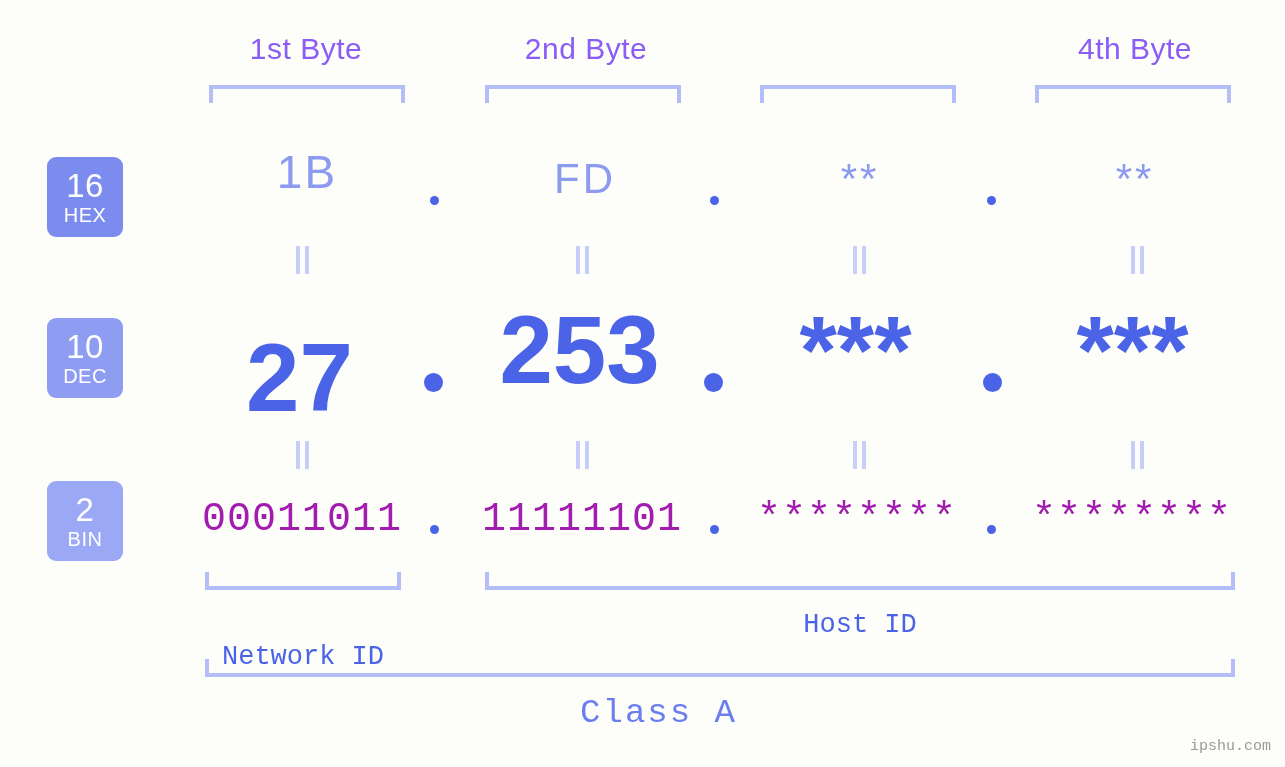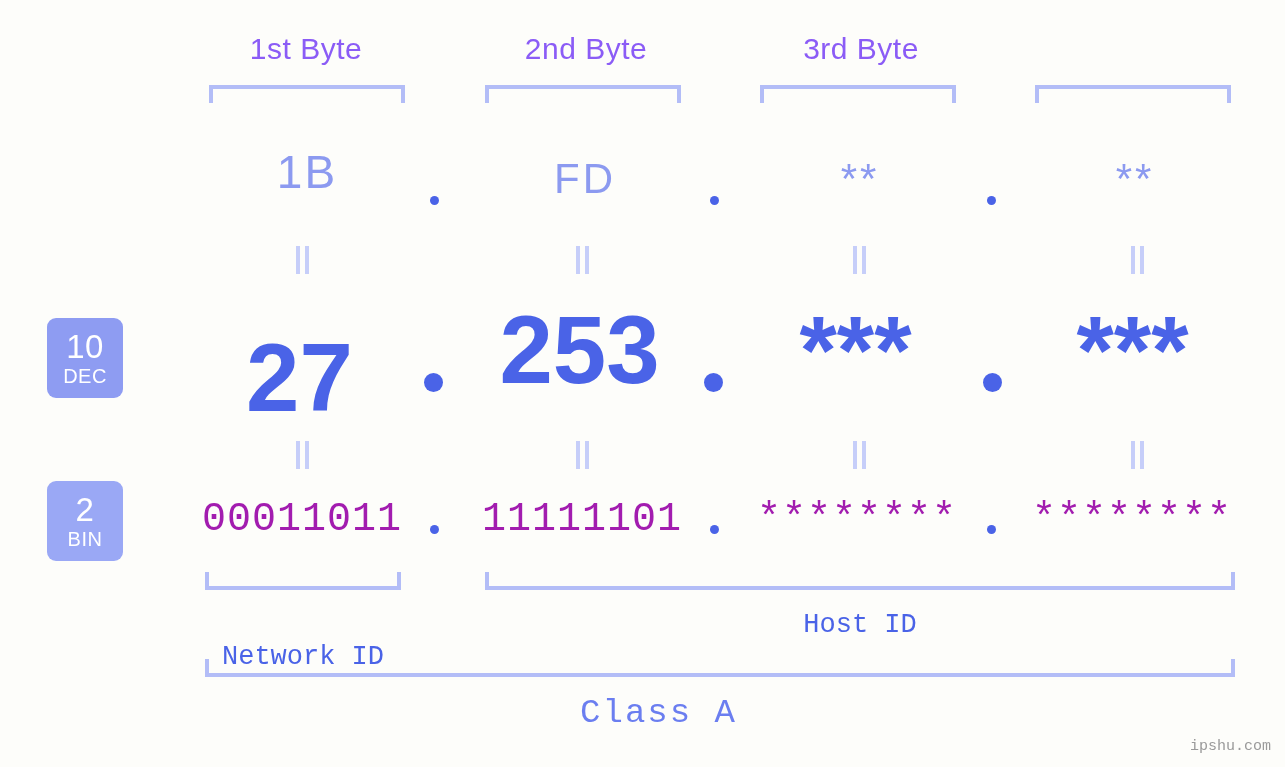--- a/index.html
+++ b/index.html
@@ -176,27 +176,31 @@
     letter-spacing: 0px;
   }
 </style>
 </head>
 <body>
 
 <div id="canvas">
 
   <div class="byte-label" style="left:206px;width:200px;">1st Byte</div>
   <div class="byte-label" style="left:486px;width:200px;">2nd Byte</div>
-  <div class="byte-label" style="left:761px;width:200px;">3rd Byte</div>
+  <div class="byte-label" style="left:1035px;width:200px;">4th Byte</div>
 
   <div class="top-bracket" style="left:209px;width:196px;"></div>
   <div class="top-bracket" style="left:485px;width:196px;"></div>
   <div class="top-bracket" style="left:760px;width:196px;"></div>
   <div class="top-bracket" style="left:1035px;width:196px;"></div>
 
+  <div class="badge" style="top:157px;background:#7b8cee;">
+    <span class="num">16</span>
+    <span class="unit">HEX</span>
+  </div>
 
   <div class="hex-row">
     <div class="cell" style="left:207px;top:149px;width:200px;">1B</div>
     <div class="cell mask" style="left:485px;top:158px;width:200px;">FD</div>
     <div class="cell mask" style="left:760px;top:158px;width:200px;">**</div>
     <div class="cell mask" style="left:1035px;top:158px;width:200px;">**</div>
   </div>
 
   <div class="dot small" style="left:430px;top:196px;"></div>
   <div class="dot small" style="left:710px;top:196px;"></div>

